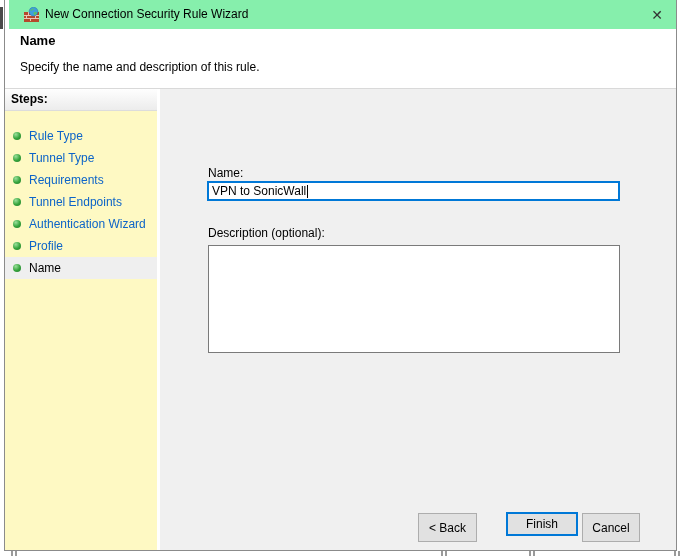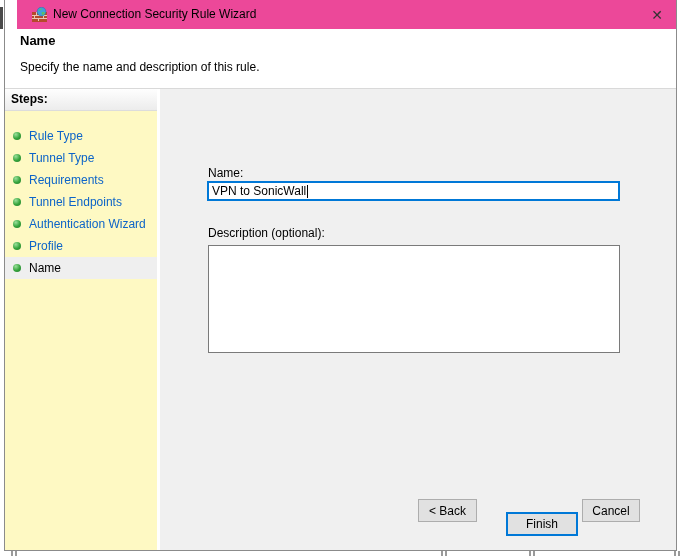--- a/index.html
+++ b/index.html
@@ -18,21 +18,21 @@
   
   .bg-artifact-topleft{position:absolute;left:0;top:7px;width:3px;height:22px;background:#4a4a4a;}
   .bg-tick{position:absolute;top:551px;width:6px;height:5px;
     border-left:2px solid #9a9a9a;border-right:2px solid #9a9a9a;background:transparent;}
 
   
   .dialog{position:absolute;left:4px;top:0;width:673px;height:551px;background:#fff;
     border-left:1px solid #8b8b8b;border-right:1px solid #8b8b8b;border-bottom:1px solid #8b8b8b;}
 
   
-  .titlebar{position:absolute;left:12px;top:0;right:0;height:29px;background:#ec4899;}
+  .titlebar{position:absolute;left:4px;top:0;right:0;height:29px;background:#86efac;}
   .app-icon{position:absolute;left:15px;top:7px;width:15px;height:15px;}
   .window-title{position:absolute;left:36px;top:0;line-height:29px;font-size:12px;color:#000;white-space:nowrap;}
   .close-btn{position:absolute;right:6px;top:2px;width:26px;height:25px;display:flex;
     align-items:center;justify-content:center;cursor:default;background:transparent;border:0;}
   .close-btn span{font-size:14px;color:#333;line-height:1;}
 
   
   .page-title{position:absolute;left:15px;top:33px;font-size:13px;font-weight:bold;color:#000;}
   .page-subtitle{position:absolute;left:15px;top:60px;font-size:12px;color:#000;}
   .header-sep{position:absolute;left:0;right:0;top:88px;height:1px;background:#d9d9d9;}
@@ -56,21 +56,21 @@
   .name-label{left:203px;top:166px;}
   .name-input{position:absolute;left:202px;top:181px;width:413px;height:20px;background:#fff;
     border:2px solid var(--accent);padding:0 3px;display:flex;align-items:center;font-size:12px;cursor:text;}
   .caret{display:inline-block;width:1px;height:13px;background:#000;margin-left:1px;}
   .desc-label{left:203px;top:226px;}
   .desc-input{position:absolute;left:203px;top:245px;width:412px;height:108px;background:#fff;
     border:1px solid #7a7a7a;resize:none;font-family:"Liberation Sans","DejaVu Sans",sans-serif;
     font-size:12px;padding:2px 3px;outline:none;}
 
   
-  .btn{position:absolute;top:499px;height:23px;background:#e1e1e1;border:1px solid #adadad;
+  .btn{position:absolute;top:513px;height:29px;background:#e1e1e1;border:1px solid #adadad;
     font-family:"Liberation Sans","DejaVu Sans",sans-serif;font-size:12px;color:#000;
     text-align:center;cursor:default;}
   .btn-back{left:413px;width:59px;}
   .btn-finish{left:501px;top:512px;width:72px;height:24px;border:2px solid var(--accent);background:#e1e1e1;}
   .btn-cancel{left:577px;width:58px;}
 </style>
 </head>
 <body>
 
 <div class="stage">

